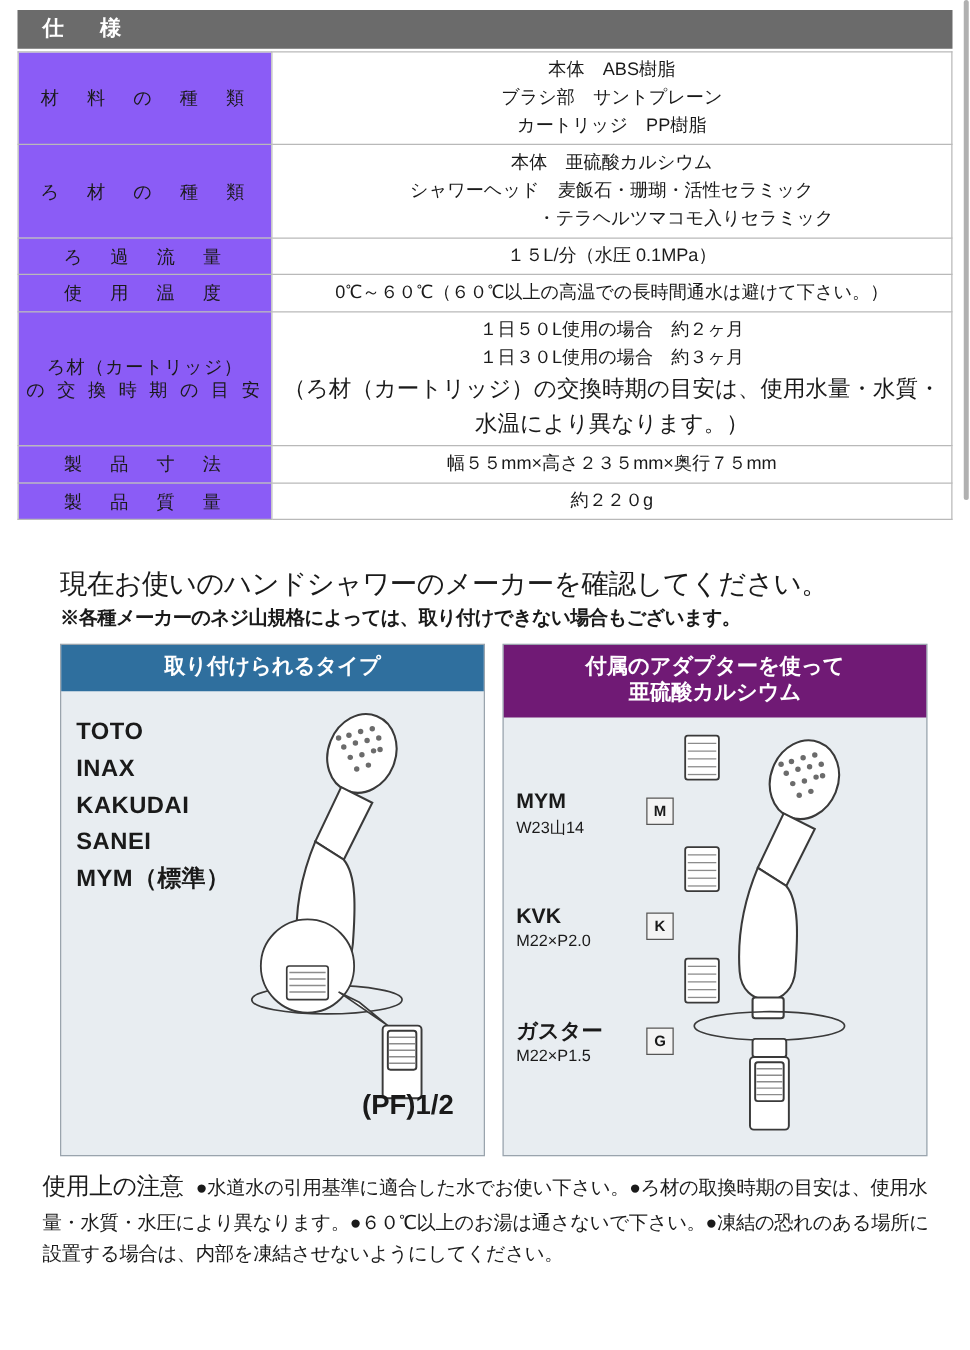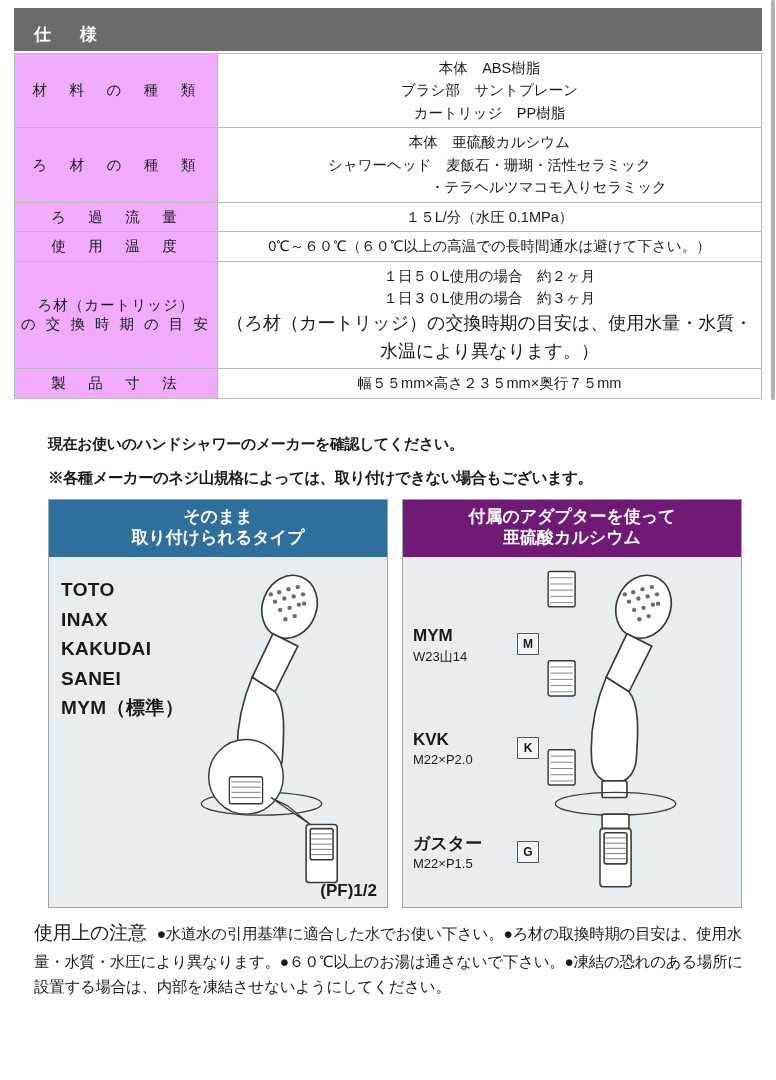--- a/index.html
+++ b/index.html
@@ -15,59 +15,59 @@
   }
 
   
   .spec-wrap { padding: 8px 14px 0 14px; }
   .spec-title {
     background: #6b6b6b;
     color: #ffffff;
     font-size: 17px;
     font-weight: bold;
     letter-spacing: 6px;
-    padding: 15px 0 5px 20px;
+    padding: 3px 0 5px 20px;
     margin: 0 0 2px 0;
   }
   table.spec {
     width: 100%;
     border-collapse: collapse;
     font-size: 14.5px;
   }
   table.spec td {
     border: 1px solid #b9b9b9;
     vertical-align: middle;
     padding: 3px 6px;
   }
   td.lbl {
     width: 198px;
-    background: #f0abfc;
+    background: #8b5cf6;
     text-align: center;
     letter-spacing: 4px;
     white-space: nowrap;
     font-size: 14.5px;
   }
   td.lbl.tight { letter-spacing: 1px; }
   td.val { background: #ffffff; padding-left: 10px; line-height: 1.55; text-align: center; }
   .val .ln { display: block; }
   .val .ln.small { font-size: 18px; }
   .val .ln.indent { padding-left: 118px; }
   .lbl .sub { display: block; letter-spacing: 3px; }
 
   
   .gap { height: 30px; }
 
   
   .compat {
     padding: 0 14px;
   }
   .compat h2 {
-    margin: 6px 0 14px 0;
-    font-size: 15px;
-    font-weight: bold;
+    margin: 6px 0 2px 0;
+    font-size: 22px;
+    font-weight: normal;
     letter-spacing: -0.4px;
     padding-left: 34px;
   }
   .compat .note {
     margin: 0 0 10px 0;
     font-size: 15.5px;
     font-weight: bold;
     padding-left: 34px;
     letter-spacing: -0.6px;
   }
@@ -105,42 +105,41 @@
     left: 12px;
     top: 18px;
     font-weight: bold;
     font-size: 19px;
     line-height: 1.55;
     letter-spacing: 0.4px;
   }
 
   .pf-label {
     position: absolute;
-    right: 10px;
+    right: 24px;
     bottom: 6px;
     font-weight: bold;
-    font-size: 17px;
+    font-size: 22px;
   }
 
   
   .adapters {
     position: absolute;
     left: 10px;
     top: 58px;
     width: 150px;
   }
   .adapter {
     position: relative;
     height: 92px;
   }
   .adapter .nm {
     font-weight: bold;
     font-size: 17px;
     line-height: 1.1;
-    margin-top: 12px;
   }
   .adapter .spec2 {
     font-size: 13px;
     margin-top: 2px;
   }
   .adapter .ring {
     position: absolute;
     left: 104px;
     top: 6px;
     width: 22px;
@@ -228,35 +227,40 @@
           <span class="ln">１日３０L使用の場合　約３ヶ月</span>
           <span class="ln small">（ろ材（カートリッジ）の交換時期の目安は、使用水量・水質・水温により異なります。）</span>
         </td>
       </tr>
       <tr>
         <td class="lbl">製　品　寸　法</td>
         <td class="val">
           <span class="ln">幅５５mm×高さ２３５mm×奥行７５mm</span>
         </td>
       </tr>
+      <tr>
+        <td class="lbl">製　品　質　量</td>
+        <td class="val">
+          <span class="ln">約２２０g</span>
+        </td>
+      </tr>
     </tbody>
   </table>
 </div>
 
 <div class="gap"></div>
 
 <div class="compat">
   <h2>現在お使いのハンドシャワーのメーカーを確認してください。</h2>
   <p class="note">※各種メーカーのネジ山規格によっては、取り付けできない場合もございます。</p>
 
   <div class="cards">
 
     <div class="card blue">
       <div class="hd">
-        <div>そのまま</div>
         <div>取り付けられるタイプ</div>
       </div>
       <div class="body">
         <div class="brandlist">
           <div>TOTO</div>
           <div>INAX</div>
           <div>KAKUDAI</div>
           <div>SANEI</div>
           <div>MYM（標準）</div>
         </div>

